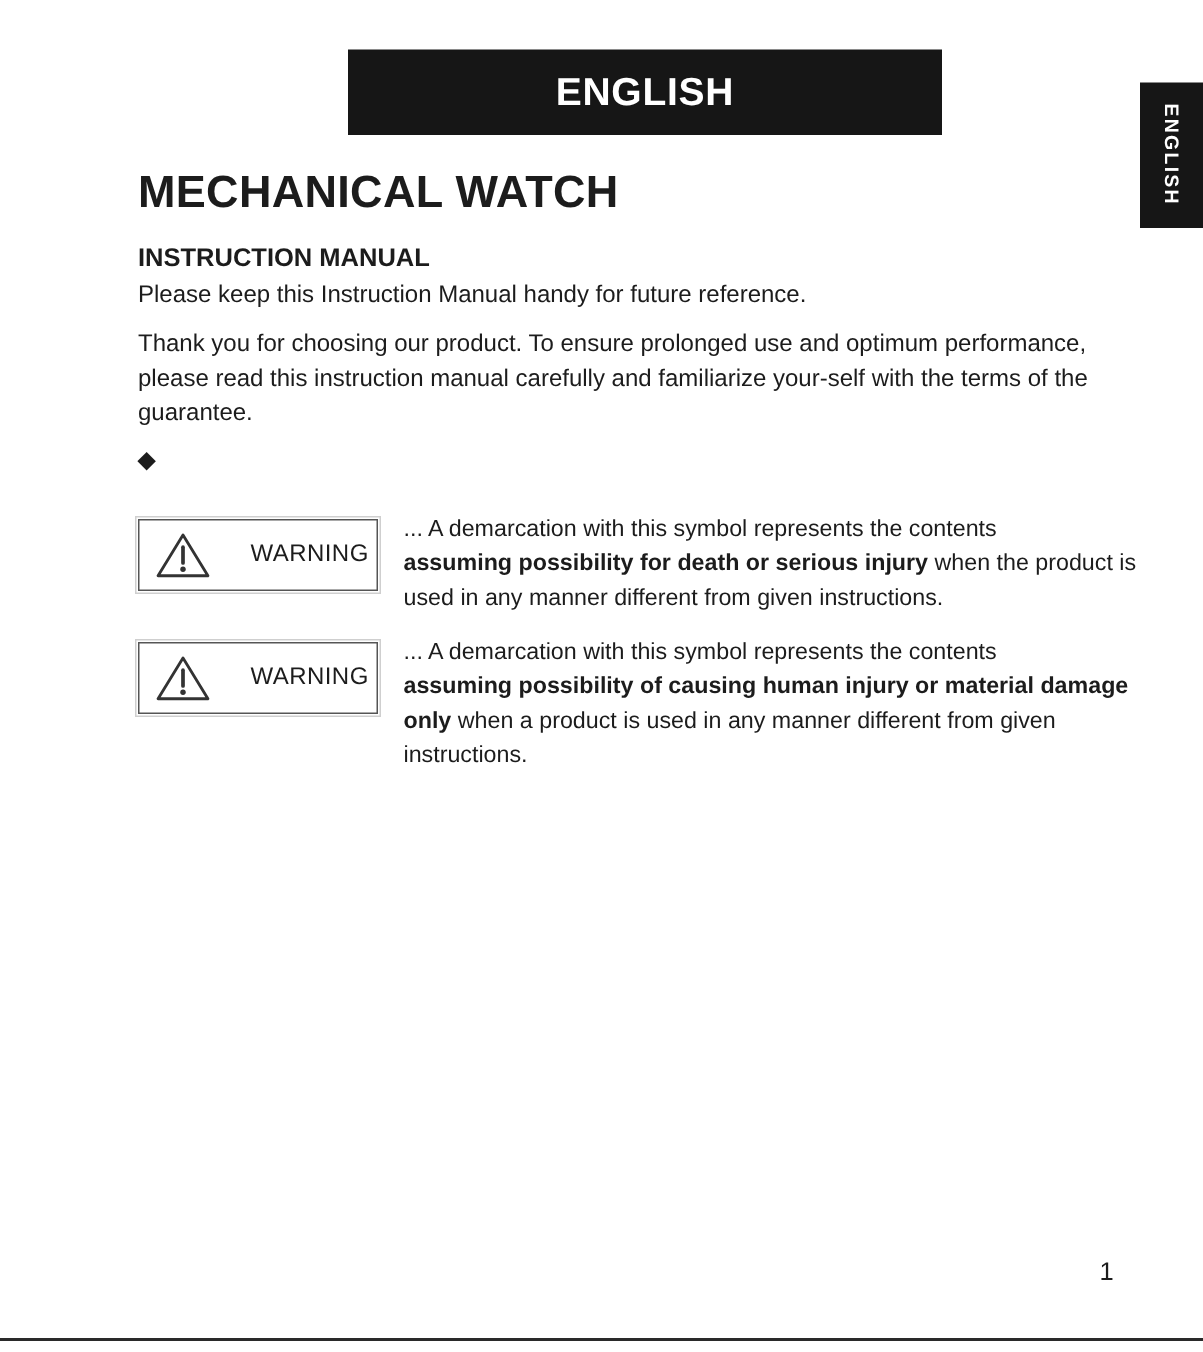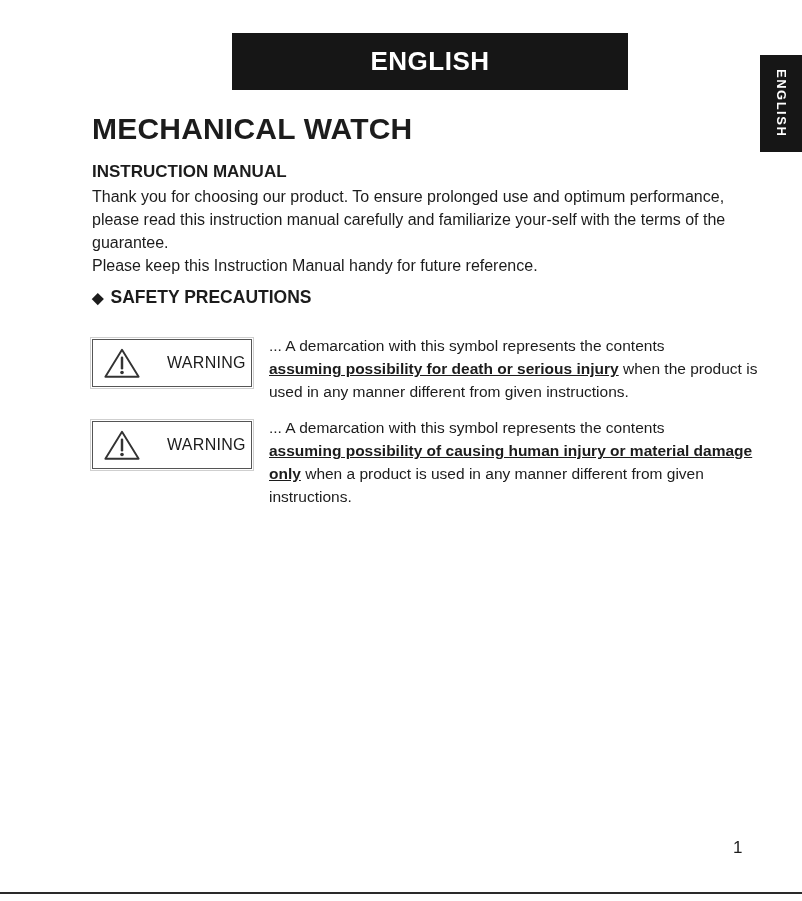--- a/index.html
+++ b/index.html
@@ -117,21 +117,21 @@
   }
   .tri-icon { display: inline-flex; }
 
   .demarc-text {
     margin-left: 17px;
     width: 508px;
     font-size: 15.5px;
     line-height: 23px;
   }
   .demarc-text .intro { white-space: nowrap; }
-  .demarc-text .b { font-weight: bold; text-decoration: underline; }
+  .demarc-text .b { font-weight: bold; }
 
   
   .page-number {
     position: absolute;
     left: 733px;
     top: 838px;
     font-size: 17px;
   }
 
   
@@ -153,26 +153,25 @@
 <div class="side-tab">
   <span class="vtext">ENGLISH</span>
 </div>
 
 <div class="content">
 
   <div class="doc-title">MECHANICAL WATCH</div>
 
   <div class="section-heading">INSTRUCTION MANUAL</div>
 
+  <p class="body-text para-gap">Please keep this Instruction Manual handy for future reference.</p>
   <p class="body-text">Thank you for choosing our product. To ensure prolonged use and optimum performance, please read this instruction manual carefully and familiarize your-self with the terms of the guarantee.</p>
-  <p class="body-text para-gap">Please keep this Instruction Manual handy for future reference.</p>
 
   <div class="safety-heading">
     <span class="diamond">◆</span>
-    <span>SAFETY PRECAUTIONS</span>
   </div>
 
 
   <div class="demarc-row">
     <div class="demarc-box">
       <span class="tri-icon">
         <svg width="38" height="33" viewBox="0 0 40 34">
           <path d="M20 2.5 L37.5 31 H2.5 Z" fill="none" stroke="#333" stroke-width="2" stroke-linejoin="round"></path>
           <line x1="20" y1="11" x2="20" y2="22" stroke="#333" stroke-width="2.6" stroke-linecap="round"></line>
           <circle cx="20" cy="26.5" r="1.9" fill="#333"></circle>

